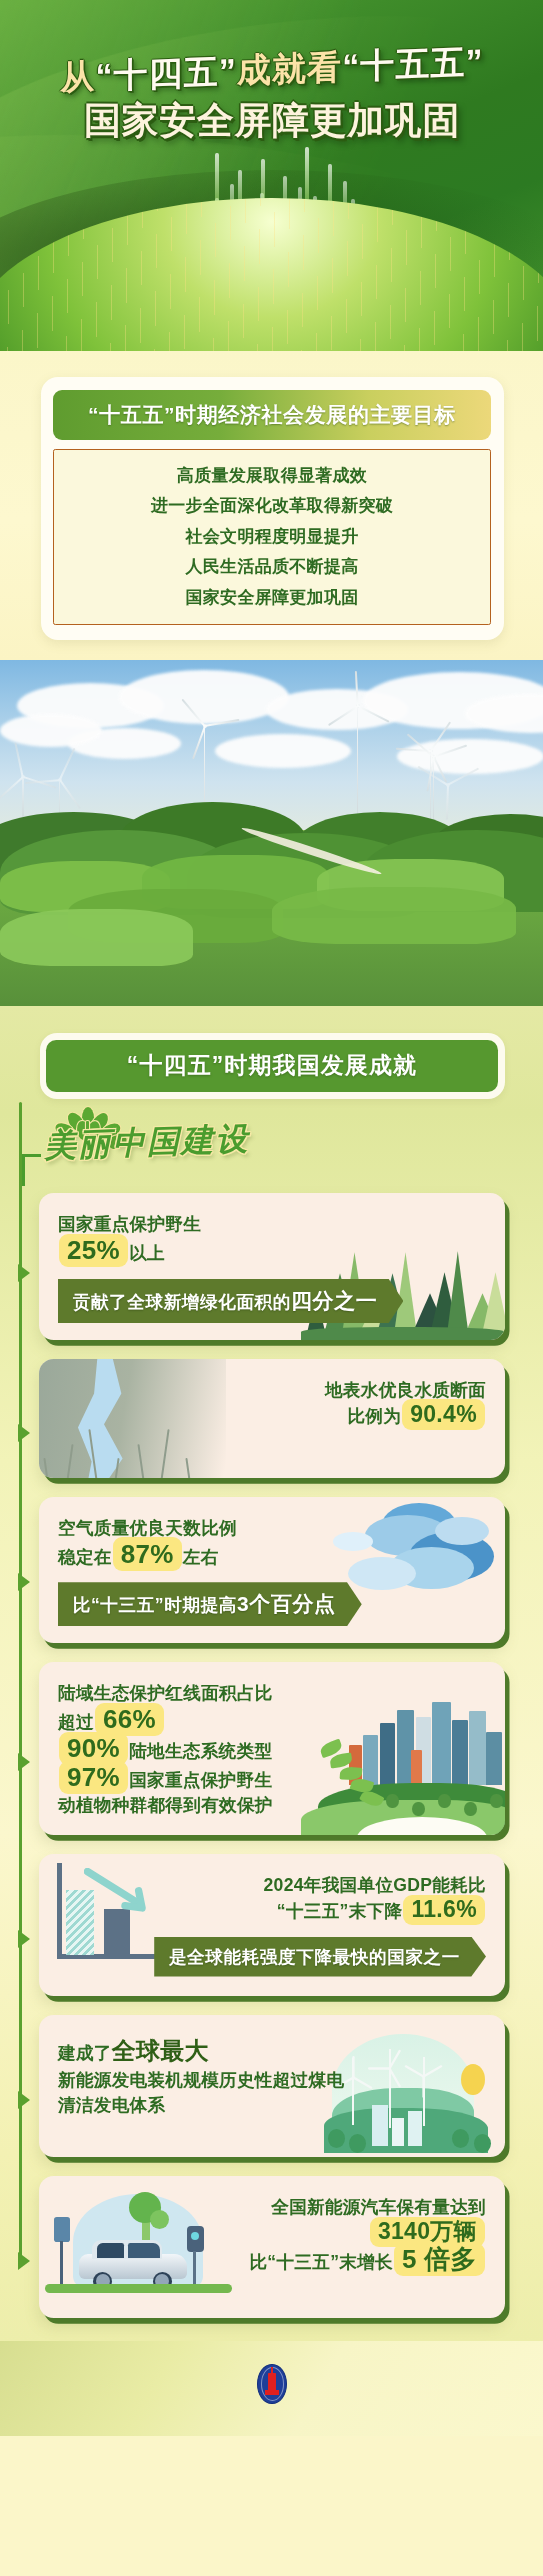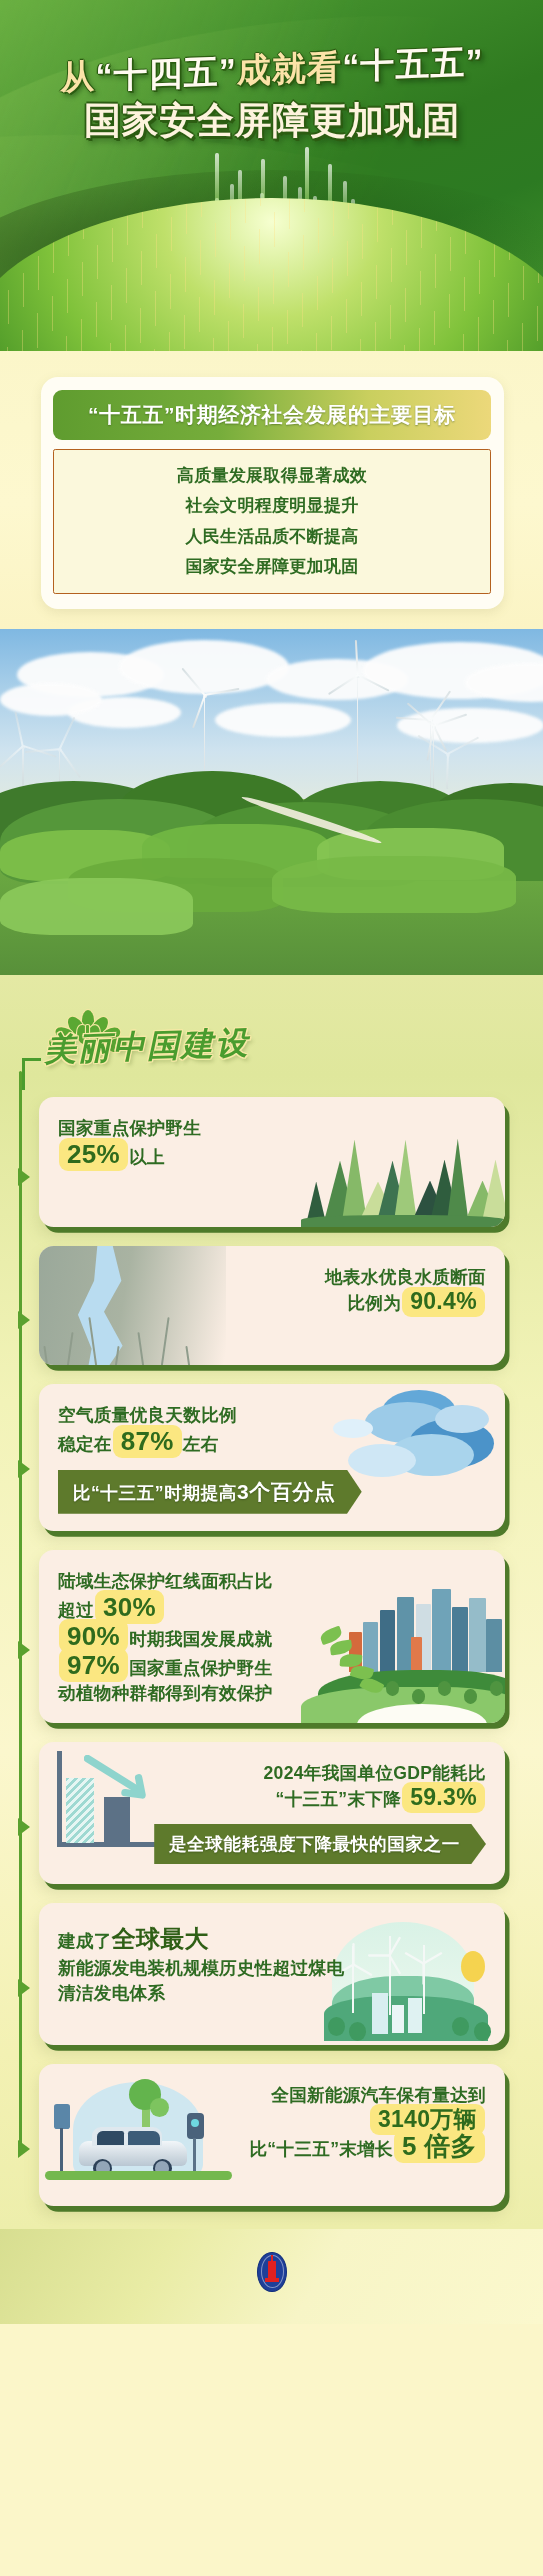--- a/index.html
+++ b/index.html
@@ -264,20 +264,21 @@
     </div>
   </div>
 
   <div class="goals-sec">
     <div class="goals-card">
       <div class="goals-head">
         <span>“十五五”时期经济社会发展的主要目标</span>
       </div>
       <div class="goals-body" id="goalsBody">
           <p>高质量发展取得显著成效</p>
+          <p>进一步全面深化改革取得新突破</p>
           <p>社会文明程度明显提升</p>
           <p>人民生活品质不断提高</p>
           <p>国家安全屏障更加巩固</p>
         </div>
     </div>
   </div>
 
   <div class="photo">
     <div class="sky"></div>
     <div id="clouds">
@@ -355,20 +356,25 @@
         <div class="field" style="left: 317px; top: 199px; width: 187px; height: 52px; background: rgb(133, 197, 82);"></div>
         <div class="field" style="left: 68px; top: 229px; width: 215px; height: 54px; background: rgb(105, 171, 60);"></div>
         <div class="field" style="left: 272px; top: 227px; width: 244px; height: 57px; background: rgb(119, 186, 71);"></div>
         <div class="field" style="left: 0px; top: 249px; width: 193px; height: 57px; background: rgb(139, 201, 90);"></div>
         <div class="road" style="left: 238px; top: 187px; width: 147px; height: 8px; transform: rotate(18deg);"></div>
       </div>
     <div id="solar" style="left: 0px; top: 244px; width: 544px; height: 102px;"><i style="left: -34px; top: 0px; width: 26px; height: 3.4px; opacity: 0.55;"></i><i style="left: -13.7px; top: 0px; width: 26px; height: 3.4px; opacity: 0.55;"></i><i style="left: 6.7px; top: 0px; width: 26px; height: 3.4px; opacity: 0.55;"></i><i style="left: 27px; top: 0px; width: 26px; height: 3.4px; opacity: 0.55;"></i><i style="left: 47px; top: 0px; width: 26px; height: 3.4px; opacity: 0.55;"></i><i style="left: 68px; top: 0px; width: 26px; height: 3.4px; opacity: 0.55;"></i><i style="left: 88px; top: 0px; width: 26px; height: 3.4px; opacity: 0.55;"></i><i style="left: 108px; top: 0px; width: 26px; height: 3.4px; opacity: 0.55;"></i><i style="left: 129px; top: 0px; width: 26px; height: 3.4px; opacity: 0.55;"></i><i style="left: 149px; top: 0px; width: 26px; height: 3.4px; opacity: 0.55;"></i><i style="left: 169px; top: 0px; width: 26px; height: 3.4px; opacity: 0.55;"></i><i style="left: 190px; top: 0px; width: 26px; height: 3.4px; opacity: 0.55;"></i><i style="left: 210px; top: 0px; width: 26px; height: 3.4px; opacity: 0.55;"></i><i style="left: 230px; top: 0px; width: 26px; height: 3.4px; opacity: 0.55;"></i><i style="left: 251px; top: 0px; width: 26px; height: 3.4px; opacity: 0.55;"></i><i style="left: 271px; top: 0px; width: 26px; height: 3.4px; opacity: 0.55;"></i><i style="left: 291px; top: 0px; width: 26px; height: 3.4px; opacity: 0.55;"></i><i style="left: 312px; top: 0px; width: 26px; height: 3.4px; opacity: 0.55;"></i><i style="left: 332px; top: 0px; width: 26px; height: 3.4px; opacity: 0.55;"></i><i style="left: 352px; top: 0px; width: 26px; height: 3.4px; opacity: 0.55;"></i><i style="left: 373px; top: 0px; width: 26px; height: 3.4px; opacity: 0.55;"></i><i style="left: 393px; top: 0px; width: 26px; height: 3.4px; opacity: 0.55;"></i><i style="left: 413px; top: 0px; width: 26px; height: 3.4px; opacity: 0.55;"></i><i style="left: 434px; top: 0px; width: 26px; height: 3.4px; opacity: 0.55;"></i><i style="left: 454px; top: 0px; width: 26px; height: 3.4px; opacity: 0.55;"></i><i style="left: 474px; top: 0px; width: 26px; height: 3.4px; opacity: 0.55;"></i><i style="left: -31px; top: 8px; width: 28px; height: 3.7px; opacity: 0.59;"></i><i style="left: -9px; top: 8px; width: 28px; height: 3.7px; opacity: 0.59;"></i><i style="left: 12.7px; top: 8px; width: 28px; height: 3.7px; opacity: 0.59;"></i><i style="left: 34px; top: 8px; width: 28px; height: 3.7px; opacity: 0.59;"></i><i style="left: 56px; top: 8px; width: 28px; height: 3.7px; opacity: 0.59;"></i><i style="left: 78px; top: 8px; width: 28px; height: 3.7px; opacity: 0.59;"></i><i style="left: 99px; top: 8px; width: 28px; height: 3.7px; opacity: 0.59;"></i><i style="left: 121px; top: 8px; width: 28px; height: 3.7px; opacity: 0.59;"></i><i style="left: 143px; top: 8px; width: 28px; height: 3.7px; opacity: 0.59;"></i><i style="left: 164px; top: 8px; width: 28px; height: 3.7px; opacity: 0.59;"></i><i style="left: 186px; top: 8px; width: 28px; height: 3.7px; opacity: 0.59;"></i><i style="left: 208px; top: 8px; width: 28px; height: 3.7px; opacity: 0.59;"></i><i style="left: 229px; top: 8px; width: 28px; height: 3.7px; opacity: 0.59;"></i><i style="left: 251px; top: 8px; width: 28px; height: 3.7px; opacity: 0.59;"></i><i style="left: 273px; top: 8px; width: 28px; height: 3.7px; opacity: 0.59;"></i><i style="left: 294px; top: 8px; width: 28px; height: 3.7px; opacity: 0.59;"></i><i style="left: 316px; top: 8px; width: 28px; height: 3.7px; opacity: 0.59;"></i><i style="left: 338px; top: 8px; width: 28px; height: 3.7px; opacity: 0.59;"></i><i style="left: 359px; top: 8px; width: 28px; height: 3.7px; opacity: 0.59;"></i><i style="left: 381px; top: 8px; width: 28px; height: 3.7px; opacity: 0.59;"></i><i style="left: 402px; top: 8px; width: 28px; height: 3.7px; opacity: 0.59;"></i><i style="left: 424px; top: 8px; width: 28px; height: 3.7px; opacity: 0.59;"></i><i style="left: 446px; top: 8px; width: 28px; height: 3.7px; opacity: 0.59;"></i><i style="left: 467px; top: 8px; width: 28px; height: 3.7px; opacity: 0.59;"></i><i style="left: 489px; top: 8px; width: 28px; height: 3.7px; opacity: 0.59;"></i><i style="left: 511px; top: 8px; width: 28px; height: 3.7px; opacity: 0.59;"></i><i style="left: -27px; top: 16px; width: 29.5px; height: 3.9px; opacity: 0.62;"></i><i style="left: -4.2px; top: 16px; width: 29.5px; height: 3.9px; opacity: 0.62;"></i><i style="left: 19px; top: 16px; width: 29.5px; height: 3.9px; opacity: 0.62;"></i><i style="left: 42px; top: 16px; width: 29.5px; height: 3.9px; opacity: 0.62;"></i><i style="left: 65px; top: 16px; width: 29.5px; height: 3.9px; opacity: 0.62;"></i><i style="left: 88px; top: 16px; width: 29.5px; height: 3.9px; opacity: 0.62;"></i><i style="left: 111px; top: 16px; width: 29.5px; height: 3.9px; opacity: 0.62;"></i><i style="left: 134px; top: 16px; width: 29.5px; height: 3.9px; opacity: 0.62;"></i><i style="left: 157px; top: 16px; width: 29.5px; height: 3.9px; opacity: 0.62;"></i><i style="left: 180px; top: 16px; width: 29.5px; height: 3.9px; opacity: 0.62;"></i><i style="left: 203px; top: 16px; width: 29.5px; height: 3.9px; opacity: 0.62;"></i><i style="left: 226px; top: 16px; width: 29.5px; height: 3.9px; opacity: 0.62;"></i><i style="left: 249px; top: 16px; width: 29.5px; height: 3.9px; opacity: 0.62;"></i><i style="left: 272px; top: 16px; width: 29.5px; height: 3.9px; opacity: 0.62;"></i><i style="left: 295px; top: 16px; width: 29.5px; height: 3.9px; opacity: 0.62;"></i><i style="left: 317px; top: 16px; width: 29.5px; height: 3.9px; opacity: 0.62;"></i><i style="left: 340px; top: 16px; width: 29.5px; height: 3.9px; opacity: 0.62;"></i><i style="left: 363px; top: 16px; width: 29.5px; height: 3.9px; opacity: 0.62;"></i><i style="left: 386px; top: 16px; width: 29.5px; height: 3.9px; opacity: 0.62;"></i><i style="left: 409px; top: 16px; width: 29.5px; height: 3.9px; opacity: 0.62;"></i><i style="left: 432px; top: 16px; width: 29.5px; height: 3.9px; opacity: 0.62;"></i><i style="left: 455px; top: 16px; width: 29.5px; height: 3.9px; opacity: 0.62;"></i><i style="left: 478px; top: 16px; width: 29.5px; height: 3.9px; opacity: 0.62;"></i><i style="left: 501px; top: 16px; width: 29.5px; height: 3.9px; opacity: 0.62;"></i><i style="left: 524px; top: 16px; width: 29.5px; height: 3.9px; opacity: 0.62;"></i><i style="left: 547px; top: 16px; width: 29.5px; height: 3.9px; opacity: 0.62;"></i><i style="left: -24px; top: 24px; width: 31px; height: 4.2px; opacity: 0.66;"></i><i style="left: 0.5px; top: 24px; width: 31px; height: 4.2px; opacity: 0.66;"></i><i style="left: 25px; top: 24px; width: 31px; height: 4.2px; opacity: 0.66;"></i><i style="left: 49px; top: 24px; width: 31px; height: 4.2px; opacity: 0.66;"></i><i style="left: 73px; top: 24px; width: 31px; height: 4.2px; opacity: 0.66;"></i><i style="left: 98px; top: 24px; width: 31px; height: 4.2px; opacity: 0.66;"></i><i style="left: 122px; top: 24px; width: 31px; height: 4.2px; opacity: 0.66;"></i><i style="left: 146px; top: 24px; width: 31px; height: 4.2px; opacity: 0.66;"></i><i style="left: 171px; top: 24px; width: 31px; height: 4.2px; opacity: 0.66;"></i><i style="left: 195px; top: 24px; width: 31px; height: 4.2px; opacity: 0.66;"></i><i style="left: 219px; top: 24px; width: 31px; height: 4.2px; opacity: 0.66;"></i><i style="left: 244px; top: 24px; width: 31px; height: 4.2px; opacity: 0.66;"></i><i style="left: 268px; top: 24px; width: 31px; height: 4.2px; opacity: 0.66;"></i><i style="left: 292px; top: 24px; width: 31px; height: 4.2px; opacity: 0.66;"></i><i style="left: 316px; top: 24px; width: 31px; height: 4.2px; opacity: 0.66;"></i><i style="left: 341px; top: 24px; width: 31px; height: 4.2px; opacity: 0.66;"></i><i style="left: 365px; top: 24px; width: 31px; height: 4.2px; opacity: 0.66;"></i><i style="left: 389px; top: 24px; width: 31px; height: 4.2px; opacity: 0.66;"></i><i style="left: 414px; top: 24px; width: 31px; height: 4.2px; opacity: 0.66;"></i><i style="left: 438px; top: 24px; width: 31px; height: 4.2px; opacity: 0.66;"></i><i style="left: 462px; top: 24px; width: 31px; height: 4.2px; opacity: 0.66;"></i><i style="left: 487px; top: 24px; width: 31px; height: 4.2px; opacity: 0.66;"></i><i style="left: 511px; top: 24px; width: 31px; height: 4.2px; opacity: 0.66;"></i><i style="left: 535px; top: 24px; width: 31px; height: 4.2px; opacity: 0.66;"></i><i style="left: -20.4px; top: 32px; width: 33px; height: 4.4px; opacity: 0.69;"></i><i style="left: 5.2px; top: 32px; width: 33px; height: 4.4px; opacity: 0.69;"></i><i style="left: 31px; top: 32px; width: 33px; height: 4.4px; opacity: 0.69;"></i><i style="left: 56px; top: 32px; width: 33px; height: 4.4px; opacity: 0.69;"></i><i style="left: 82px; top: 32px; width: 33px; height: 4.4px; opacity: 0.69;"></i><i style="left: 108px; top: 32px; width: 33px; height: 4.4px; opacity: 0.69;"></i><i style="left: 133px; top: 32px; width: 33px; height: 4.4px; opacity: 0.69;"></i><i style="left: 159px; top: 32px; width: 33px; height: 4.4px; opacity: 0.69;"></i><i style="left: 185px; top: 32px; width: 33px; height: 4.4px; opacity: 0.69;"></i><i style="left: 210px; top: 32px; width: 33px; height: 4.4px; opacity: 0.69;"></i><i style="left: 236px; top: 32px; width: 33px; height: 4.4px; opacity: 0.69;"></i><i style="left: 262px; top: 32px; width: 33px; height: 4.4px; opacity: 0.69;"></i><i style="left: 287px; top: 32px; width: 33px; height: 4.4px; opacity: 0.69;"></i><i style="left: 313px; top: 32px; width: 33px; height: 4.4px; opacity: 0.69;"></i><i style="left: 338px; top: 32px; width: 33px; height: 4.4px; opacity: 0.69;"></i><i style="left: 364px; top: 32px; width: 33px; height: 4.4px; opacity: 0.69;"></i><i style="left: 390px; top: 32px; width: 33px; height: 4.4px; opacity: 0.69;"></i><i style="left: 415px; top: 32px; width: 33px; height: 4.4px; opacity: 0.69;"></i><i style="left: 441px; top: 32px; width: 33px; height: 4.4px; opacity: 0.69;"></i><i style="left: 467px; top: 32px; width: 33px; height: 4.4px; opacity: 0.69;"></i><i style="left: 492px; top: 32px; width: 33px; height: 4.4px; opacity: 0.69;"></i><i style="left: 518px; top: 32px; width: 33px; height: 4.4px; opacity: 0.69;"></i><i style="left: 543px; top: 32px; width: 33px; height: 4.4px; opacity: 0.69;"></i><i style="left: -17px; top: 40px; width: 35px; height: 4.7px; opacity: 0.73;"></i><i style="left: 10px; top: 40px; width: 35px; height: 4.7px; opacity: 0.73;"></i><i style="left: 37px; top: 40px; width: 35px; height: 4.7px; opacity: 0.73;"></i><i style="left: 64px; top: 40px; width: 35px; height: 4.7px; opacity: 0.73;"></i><i style="left: 91px; top: 40px; width: 35px; height: 4.7px; opacity: 0.73;"></i><i style="left: 118px; top: 40px; width: 35px; height: 4.7px; opacity: 0.73;"></i><i style="left: 145px; top: 40px; width: 35px; height: 4.7px; opacity: 0.73;"></i><i style="left: 172px; top: 40px; width: 35px; height: 4.7px; opacity: 0.73;"></i><i style="left: 199px; top: 40px; width: 35px; height: 4.7px; opacity: 0.73;"></i><i style="left: 226px; top: 40px; width: 35px; height: 4.7px; opacity: 0.73;"></i><i style="left: 253px; top: 40px; width: 35px; height: 4.7px; opacity: 0.73;"></i><i style="left: 280px; top: 40px; width: 35px; height: 4.7px; opacity: 0.73;"></i><i style="left: 306px; top: 40px; width: 35px; height: 4.7px; opacity: 0.73;"></i><i style="left: 333px; top: 40px; width: 35px; height: 4.7px; opacity: 0.73;"></i><i style="left: 360px; top: 40px; width: 35px; height: 4.7px; opacity: 0.73;"></i><i style="left: 387px; top: 40px; width: 35px; height: 4.7px; opacity: 0.73;"></i><i style="left: 414px; top: 40px; width: 35px; height: 4.7px; opacity: 0.73;"></i><i style="left: 441px; top: 40px; width: 35px; height: 4.7px; opacity: 0.73;"></i><i style="left: 468px; top: 40px; width: 35px; height: 4.7px; opacity: 0.73;"></i><i style="left: 495px; top: 40px; width: 35px; height: 4.7px; opacity: 0.73;"></i><i style="left: 522px; top: 40px; width: 35px; height: 4.7px; opacity: 0.73;"></i><i style="left: 549px; top: 40px; width: 35px; height: 4.7px; opacity: 0.73;"></i><i style="left: -13.6px; top: 48px; width: 36px; height: 5px; opacity: 0.76;"></i><i style="left: 14.7px; top: 48px; width: 36px; height: 5px; opacity: 0.76;"></i><i style="left: 43px; top: 48px; width: 36px; height: 5px; opacity: 0.76;"></i><i style="left: 71px; top: 48px; width: 36px; height: 5px; opacity: 0.76;"></i><i style="left: 100px; top: 48px; width: 36px; height: 5px; opacity: 0.76;"></i><i style="left: 128px; top: 48px; width: 36px; height: 5px; opacity: 0.76;"></i><i style="left: 156px; top: 48px; width: 36px; height: 5px; opacity: 0.76;"></i><i style="left: 184px; top: 48px; width: 36px; height: 5px; opacity: 0.76;"></i><i style="left: 213px; top: 48px; width: 36px; height: 5px; opacity: 0.76;"></i><i style="left: 241px; top: 48px; width: 36px; height: 5px; opacity: 0.76;"></i><i style="left: 269px; top: 48px; width: 36px; height: 5px; opacity: 0.76;"></i><i style="left: 297px; top: 48px; width: 36px; height: 5px; opacity: 0.76;"></i><i style="left: 326px; top: 48px; width: 36px; height: 5px; opacity: 0.76;"></i><i style="left: 354px; top: 48px; width: 36px; height: 5px; opacity: 0.76;"></i><i style="left: 382px; top: 48px; width: 36px; height: 5px; opacity: 0.76;"></i><i style="left: 411px; top: 48px; width: 36px; height: 5px; opacity: 0.76;"></i><i style="left: 439px; top: 48px; width: 36px; height: 5px; opacity: 0.76;"></i><i style="left: 467px; top: 48px; width: 36px; height: 5px; opacity: 0.76;"></i><i style="left: 495px; top: 48px; width: 36px; height: 5px; opacity: 0.76;"></i><i style="left: 524px; top: 48px; width: 36px; height: 5px; opacity: 0.76;"></i><i style="left: 552px; top: 48px; width: 36px; height: 5px; opacity: 0.76;"></i><i style="left: -10.2px; top: 56px; width: 38px; height: 5.2px; opacity: 0.8;"></i><i style="left: 19.4px; top: 56px; width: 38px; height: 5.2px; opacity: 0.8;"></i><i style="left: 49px; top: 56px; width: 38px; height: 5.2px; opacity: 0.8;"></i><i style="left: 79px; top: 56px; width: 38px; height: 5.2px; opacity: 0.8;"></i><i style="left: 108px; top: 56px; width: 38px; height: 5.2px; opacity: 0.8;"></i><i style="left: 138px; top: 56px; width: 38px; height: 5.2px; opacity: 0.8;"></i><i style="left: 167px; top: 56px; width: 38px; height: 5.2px; opacity: 0.8;"></i><i style="left: 197px; top: 56px; width: 38px; height: 5.2px; opacity: 0.8;"></i><i style="left: 227px; top: 56px; width: 38px; height: 5.2px; opacity: 0.8;"></i><i style="left: 256px; top: 56px; width: 38px; height: 5.2px; opacity: 0.8;"></i><i style="left: 286px; top: 56px; width: 38px; height: 5.2px; opacity: 0.8;"></i><i style="left: 315px; top: 56px; width: 38px; height: 5.2px; opacity: 0.8;"></i><i style="left: 345px; top: 56px; width: 38px; height: 5.2px; opacity: 0.8;"></i><i style="left: 375px; top: 56px; width: 38px; height: 5.2px; opacity: 0.8;"></i><i style="left: 404px; top: 56px; width: 38px; height: 5.2px; opacity: 0.8;"></i><i style="left: 434px; top: 56px; width: 38px; height: 5.2px; opacity: 0.8;"></i><i style="left: 464px; top: 56px; width: 38px; height: 5.2px; opacity: 0.8;"></i><i style="left: 493px; top: 56px; width: 38px; height: 5.2px; opacity: 0.8;"></i><i style="left: 523px; top: 56px; width: 38px; height: 5.2px; opacity: 0.8;"></i><i style="left: 552px; top: 56px; width: 38px; height: 5.2px; opacity: 0.8;"></i><i style="left: -6.8px; top: 63px; width: 40px; height: 5.4px; opacity: 0.83;"></i><i style="left: 24px; top: 63px; width: 40px; height: 5.4px; opacity: 0.83;"></i><i style="left: 55px; top: 63px; width: 40px; height: 5.4px; opacity: 0.83;"></i><i style="left: 86px; top: 63px; width: 40px; height: 5.4px; opacity: 0.83;"></i><i style="left: 117px; top: 63px; width: 40px; height: 5.4px; opacity: 0.83;"></i><i style="left: 148px; top: 63px; width: 40px; height: 5.4px; opacity: 0.83;"></i><i style="left: 179px; top: 63px; width: 40px; height: 5.4px; opacity: 0.83;"></i><i style="left: 210px; top: 63px; width: 40px; height: 5.4px; opacity: 0.83;"></i><i style="left: 241px; top: 63px; width: 40px; height: 5.4px; opacity: 0.83;"></i><i style="left: 272px; top: 63px; width: 40px; height: 5.4px; opacity: 0.83;"></i><i style="left: 303px; top: 63px; width: 40px; height: 5.4px; opacity: 0.83;"></i><i style="left: 333px; top: 63px; width: 40px; height: 5.4px; opacity: 0.83;"></i><i style="left: 364px; top: 63px; width: 40px; height: 5.4px; opacity: 0.83;"></i><i style="left: 395px; top: 63px; width: 40px; height: 5.4px; opacity: 0.83;"></i><i style="left: 426px; top: 63px; width: 40px; height: 5.4px; opacity: 0.83;"></i><i style="left: 457px; top: 63px; width: 40px; height: 5.4px; opacity: 0.83;"></i><i style="left: 488px; top: 63px; width: 40px; height: 5.4px; opacity: 0.83;"></i><i style="left: 519px; top: 63px; width: 40px; height: 5.4px; opacity: 0.83;"></i><i style="left: 550px; top: 63px; width: 40px; height: 5.4px; opacity: 0.83;"></i><i style="left: -3.4px; top: 71px; width: 41px; height: 5.7px; opacity: 0.87;"></i><i style="left: 29px; top: 71px; width: 41px; height: 5.7px; opacity: 0.87;"></i><i style="left: 61px; top: 71px; width: 41px; height: 5.7px; opacity: 0.87;"></i><i style="left: 93px; top: 71px; width: 41px; height: 5.7px; opacity: 0.87;"></i><i style="left: 126px; top: 71px; width: 41px; height: 5.7px; opacity: 0.87;"></i><i style="left: 158px; top: 71px; width: 41px; height: 5.7px; opacity: 0.87;"></i><i style="left: 190px; top: 71px; width: 41px; height: 5.7px; opacity: 0.87;"></i><i style="left: 222px; top: 71px; width: 41px; height: 5.7px; opacity: 0.87;"></i><i style="left: 255px; top: 71px; width: 41px; height: 5.7px; opacity: 0.87;"></i><i style="left: 287px; top: 71px; width: 41px; height: 5.7px; opacity: 0.87;"></i><i style="left: 319px; top: 71px; width: 41px; height: 5.7px; opacity: 0.87;"></i><i style="left: 351px; top: 71px; width: 41px; height: 5.7px; opacity: 0.87;"></i><i style="left: 384px; top: 71px; width: 41px; height: 5.7px; opacity: 0.87;"></i><i style="left: 416px; top: 71px; width: 41px; height: 5.7px; opacity: 0.87;"></i><i style="left: 448px; top: 71px; width: 41px; height: 5.7px; opacity: 0.87;"></i><i style="left: 480px; top: 71px; width: 41px; height: 5.7px; opacity: 0.87;"></i><i style="left: 513px; top: 71px; width: 41px; height: 5.7px; opacity: 0.87;"></i><i style="left: 545px; top: 71px; width: 41px; height: 5.7px; opacity: 0.87;"></i><i style="left: 0px; top: 79px; width: 43px; height: 6px; opacity: 0.9;"></i><i style="left: 34px; top: 79px; width: 43px; height: 6px; opacity: 0.9;"></i><i style="left: 67px; top: 79px; width: 43px; height: 6px; opacity: 0.9;"></i><i style="left: 101px; top: 79px; width: 43px; height: 6px; opacity: 0.9;"></i><i style="left: 134px; top: 79px; width: 43px; height: 6px; opacity: 0.9;"></i><i style="left: 168px; top: 79px; width: 43px; height: 6px; opacity: 0.9;"></i><i style="left: 202px; top: 79px; width: 43px; height: 6px; opacity: 0.9;"></i><i style="left: 235px; top: 79px; width: 43px; height: 6px; opacity: 0.9;"></i><i style="left: 269px; top: 79px; width: 43px; height: 6px; opacity: 0.9;"></i><i style="left: 302px; top: 79px; width: 43px; height: 6px; opacity: 0.9;"></i><i style="left: 336px; top: 79px; width: 43px; height: 6px; opacity: 0.9;"></i><i style="left: 369px; top: 79px; width: 43px; height: 6px; opacity: 0.9;"></i><i style="left: 403px; top: 79px; width: 43px; height: 6px; opacity: 0.9;"></i><i style="left: 437px; top: 79px; width: 43px; height: 6px; opacity: 0.9;"></i><i style="left: 470px; top: 79px; width: 43px; height: 6px; opacity: 0.9;"></i><i style="left: 504px; top: 79px; width: 43px; height: 6px; opacity: 0.9;"></i><i style="left: 537px; top: 79px; width: 43px; height: 6px; opacity: 0.9;"></i><i style="left: 3.4px; top: 87px; width: 45px; height: 6.2px; opacity: 0.94;"></i><i style="left: 38px; top: 87px; width: 45px; height: 6.2px; opacity: 0.94;"></i><i style="left: 73px; top: 87px; width: 45px; height: 6.2px; opacity: 0.94;"></i><i style="left: 108px; top: 87px; width: 45px; height: 6.2px; opacity: 0.94;"></i><i style="left: 143px; top: 87px; width: 45px; height: 6.2px; opacity: 0.94;"></i><i style="left: 178px; top: 87px; width: 45px; height: 6.2px; opacity: 0.94;"></i><i style="left: 213px; top: 87px; width: 45px; height: 6.2px; opacity: 0.94;"></i><i style="left: 248px; top: 87px; width: 45px; height: 6.2px; opacity: 0.94;"></i><i style="left: 283px; top: 87px; width: 45px; height: 6.2px; opacity: 0.94;"></i><i style="left: 318px; top: 87px; width: 45px; height: 6.2px; opacity: 0.94;"></i><i style="left: 352px; top: 87px; width: 45px; height: 6.2px; opacity: 0.94;"></i><i style="left: 387px; top: 87px; width: 45px; height: 6.2px; opacity: 0.94;"></i><i style="left: 422px; top: 87px; width: 45px; height: 6.2px; opacity: 0.94;"></i><i style="left: 457px; top: 87px; width: 45px; height: 6.2px; opacity: 0.94;"></i><i style="left: 492px; top: 87px; width: 45px; height: 6.2px; opacity: 0.94;"></i><i style="left: 527px; top: 87px; width: 45px; height: 6.2px; opacity: 0.94;"></i><i style="left: 6.8px; top: 95px; width: 46px; height: 6.5px; opacity: 0.97;"></i><i style="left: 43px; top: 95px; width: 46px; height: 6.5px; opacity: 0.97;"></i><i style="left: 79px; top: 95px; width: 46px; height: 6.5px; opacity: 0.97;"></i><i style="left: 116px; top: 95px; width: 46px; height: 6.5px; opacity: 0.97;"></i><i style="left: 152px; top: 95px; width: 46px; height: 6.5px; opacity: 0.97;"></i><i style="left: 188px; top: 95px; width: 46px; height: 6.5px; opacity: 0.97;"></i><i style="left: 224px; top: 95px; width: 46px; height: 6.5px; opacity: 0.97;"></i><i style="left: 260px; top: 95px; width: 46px; height: 6.5px; opacity: 0.97;"></i><i style="left: 297px; top: 95px; width: 46px; height: 6.5px; opacity: 0.97;"></i><i style="left: 333px; top: 95px; width: 46px; height: 6.5px; opacity: 0.97;"></i><i style="left: 369px; top: 95px; width: 46px; height: 6.5px; opacity: 0.97;"></i><i style="left: 405px; top: 95px; width: 46px; height: 6.5px; opacity: 0.97;"></i><i style="left: 442px; top: 95px; width: 46px; height: 6.5px; opacity: 0.97;"></i><i style="left: 478px; top: 95px; width: 46px; height: 6.5px; opacity: 0.97;"></i><i style="left: 514px; top: 95px; width: 46px; height: 6.5px; opacity: 0.97;"></i><i style="left: 550px; top: 95px; width: 46px; height: 6.5px; opacity: 0.97;"></i></div>
   </div>
 
   <div class="ach">
+    <div class="ach-head">
+      <div class="inner">
+        <span>“十四五”时期我国发展成就</span>
+      </div>
+    </div>
 
     <div class="brand">
       <div class="corner"></div>
       <div class="leafmark" id="leafmark">
           <i style="left: 29.5px; top: 0px; transform: rotate(0deg);"></i>
           <i style="left: 17px; top: 5.7px; transform: rotate(-36deg);"></i>
           <i style="left: 42px; top: 5.7px; transform: rotate(36deg);"></i>
           <i style="left: 5.7px; top: 14.7px; transform: rotate(-60deg);"></i>
           <i style="left: 53px; top: 14.7px; transform: rotate(60deg);"></i>
           <i style="left: 25px; top: 14.7px; transform: rotate(-14deg);"></i>
@@ -405,21 +411,21 @@
             <div style="position: absolute; bottom: 5.7px; left: 129px; width: 29px; height: 62px; background: rgb(47, 93, 62); clip-path: polygon(50% 0px, 100% 100%, 0px 100%);"></div>
             <div style="position: absolute; bottom: 0px; left: 141px; width: 3.4px; height: 9px; background: rgb(138, 106, 69);"></div>
             <div style="position: absolute; bottom: 5.7px; left: 146px; width: 21.5px; height: 83px; background: rgb(79, 138, 74); clip-path: polygon(50% 0px, 100% 100%, 0px 100%);"></div>
             <div style="position: absolute; bottom: 0px; left: 155px; width: 3.4px; height: 9px; background: rgb(138, 106, 69);"></div>
             <div style="position: absolute; bottom: 5.7px; left: 164px; width: 35px; height: 41px; background: rgb(134, 185, 104); clip-path: polygon(50% 0px, 100% 100%, 0px 100%);"></div>
             <div style="position: absolute; bottom: 0px; left: 179px; width: 3.4px; height: 9px; background: rgb(138, 106, 69);"></div>
             <div style="position: absolute; bottom: 5.7px; left: 181px; width: 27px; height: 62px; background: rgb(201, 221, 154); clip-path: polygon(50% 0px, 100% 100%, 0px 100%);"></div>
             <div style="position: absolute; bottom: 0px; left: 193px; width: 3.4px; height: 9px; background: rgb(138, 106, 69);"></div>
             <div style="position: absolute; bottom: 0px; left: 0px; right: 0px; height: 12.5px; background: rgb(79, 138, 74); border-radius: 40% 40% 0px 0px;"></div>
           </div>
-          <div class="c-body"><div class="c-line"><span>国家重点保护野生</span></div><div class="c-line"><span class="hl">25%</span><span>以上</span></div></div>
+          <div class="c-body"><div class="c-line"><span>国家重点保护野生</span></div><div class="c-line"><span class="hl">25%</span><span>以上</span></div><div class="banner"><span>贡献了全球新增绿化面积的</span><span class="big">四分之一</span></div></div>
         </div>
         <div style="position: relative;">
           <div class="marker" style="top: 65px; position: absolute; left: 18px;"></div>
         </div>
         <div class="card" style="min-height: 119px;">
           <div class="art" style="left: 0px; top: 0px; width: 187px; height: 100%; background: linear-gradient(100deg, rgb(154, 168, 154) 0%, rgb(169, 179, 162) 45%, rgba(251, 238, 228, 0) 99%);">
             <div style="position: absolute; left: 34px; top: -5.7px; width: 62px; height: 130%; background: rgb(185, 220, 240); clip-path: polygon(40% 0px, 62% 0px, 78% 26%, 50% 46%, 80% 68%, 46% 88%, 66% 100%, 16% 100%, 30% 70%, 8% 48%, 34% 26%);"></div>
             <div style="position: absolute; bottom: -3.4px; left: 5.7px; width: 1.7px; height: 23px; background: rgb(143, 156, 140); transform: rotate(-8deg); border-radius: 1.1px;"></div>
             <div style="position: absolute; bottom: -3.4px; left: 29.5px; width: 1.7px; height: 37px; background: rgb(143, 156, 140); transform: rotate(8deg); border-radius: 1.1px;"></div>
             <div style="position: absolute; bottom: -3.4px; left: 53px; width: 1.7px; height: 52px; background: rgb(143, 156, 140); transform: rotate(-8deg); border-radius: 1.1px;"></div>
@@ -472,41 +478,41 @@
             <div style="position: absolute; left: 195px; top: 111px; width: 12.5px; height: 14.7px; border-radius: 50%; background: rgb(79, 148, 64);"></div>
             <div style="position: absolute; left: 62px; top: 134px; width: 130px; height: 41px; background: rgb(253, 252, 244); border-radius: 50% 50% 0px 0px;"></div>
             <div style="position: absolute; left: 25px; top: 59px; width: 21.5px; height: 12.5px; border-radius: 60% 10%; background: rgb(124, 192, 79); transform: rotate(-20deg);"></div>
             <div style="position: absolute; left: 35px; top: 71px; width: 21.5px; height: 12.5px; border-radius: 60% 10%; background: rgb(124, 192, 79); transform: rotate(-8deg);"></div>
             <div style="position: absolute; left: 45px; top: 84px; width: 21.5px; height: 12.5px; border-radius: 60% 10%; background: rgb(124, 192, 79); transform: rotate(4deg);"></div>
             <div style="position: absolute; left: 56px; top: 96px; width: 21.5px; height: 12.5px; border-radius: 60% 10%; background: rgb(124, 192, 79); transform: rotate(16deg);"></div>
             <div style="position: absolute; left: 66px; top: 109px; width: 21.5px; height: 12.5px; border-radius: 60% 10%; background: rgb(124, 192, 79); transform: rotate(28deg);"></div>
           </div>
           <div class="c-body">
             <div class="c-line"><span>陆域生态保护红线面积占比</span></div>
-            <div class="c-line"><span>超过</span><span class="hl">30%</span></div>
-            <div class="c-line"><span class="hl">90%</span><span>时期我国发展成就</span></div>
+            <div class="c-line"><span>超过</span><span class="hl">66%</span></div>
+            <div class="c-line"><span class="hl">90%</span><span>陆地生态系统类型</span></div>
             <div class="c-line"><span class="hl">97%</span><span>国家重点保护野生</span></div>
             <div class="c-line"><span>动植物种群都得到有效保护</span></div>
           </div>
         </div>
         <div style="position: relative;">
           <div class="marker" style="top: 76px; position: absolute; left: 18px;"></div>
         </div>
         <div class="card" style="min-height: 142px;">
           <div class="art" style="left: 12.5px; top: 9px; width: 119px; height: 108px;">
             <div style="position:absolute;left:5.7px;top:0;width:5.1px;height:96px;background:#5c7186;"></div>
             <div style="position:absolute;left:5.7px;top:91px;width:102px;height:5.1px;background:#5c7186;"></div>
             <div style="position:absolute;left:14.7px;top:27px;width:28px;height:65px;background:repeating-linear-gradient(135deg,#9fd9d2 0 2.8px,#e6f6f3 2.8px 5.7px);"></div>
             <div style="position:absolute;left:52px;top:46px;width:26px;height:45px;background:#5c7186;"></div>
             <svg style="position:absolute;left:32px;top:4.5px;width:74px;height:48px" viewBox="0 0 130 84">
               <path d="M6 6 L96 62" stroke="#8ed4cd" stroke-width="13" fill="none" stroke-linecap="round"></path>
               <path d="M72 66 L102 70 L96 40" stroke="#8ed4cd" stroke-width="13" fill="none" stroke-linecap="round" stroke-linejoin="round"></path>
             </svg>
           </div>
-          <div class="c-body" style="text-align: right;"><div class="c-line"><span>2024年我国单位GDP能耗比</span></div><div class="c-line"><span>“十三五”末下降</span><span class="hl sm">59.3%</span></div><div class="banner"><span>是全球能耗强度下降最快的国家之一</span></div></div>
+          <div class="c-body" style="text-align: right;"><div class="c-line"><span>2024年我国单位GDP能耗比</span></div><div class="c-line"><span>“十三五”末下降</span><span class="hl sm">11.6%</span></div><div class="banner"><span>是全球能耗强度下降最快的国家之一</span></div></div>
         </div>
         <div style="position: relative;">
           <div class="marker" style="top: 76px; position: absolute; left: 18px;"></div>
         </div>
         <div class="card" style="min-height: 142px;">
           <div class="art" style="right: 3.4px; top: 19px; width: 187px; height: 119px;">
             <div style="position: absolute; left: 17px; top: 0px; width: 142px; height: 113px; border-radius: 50% 50% 16% 16%; background: linear-gradient(rgb(217, 242, 230), rgb(238, 249, 239));"></div>
             <div style="position: absolute; left: 17px; top: 54px; width: 142px; height: 60px; background: rgb(127, 201, 164); border-radius: 46% 40% 0px 0px;"></div>
             <div style="position: absolute; left: 9px; top: 74px; width: 164px; height: 45px; background: rgb(79, 168, 122); border-radius: 40% 46% 0px 0px;"></div>
             <div style="position: absolute; left: 146px; top: 29.5px; width: 24px; height: 31px; border-radius: 50%; background: rgb(245, 211, 79);"></div>

